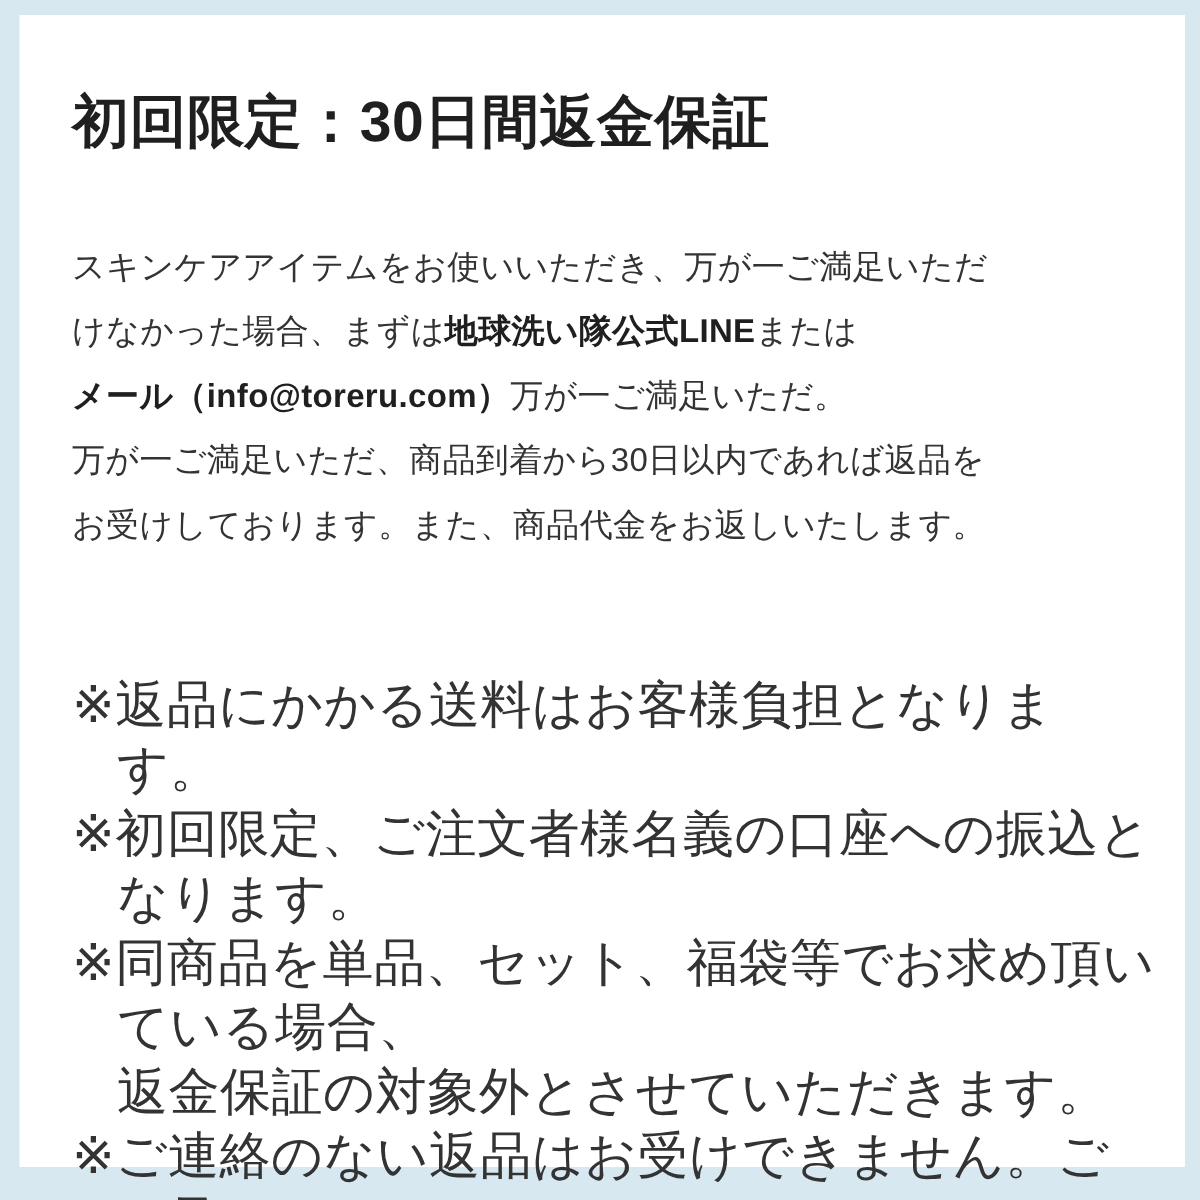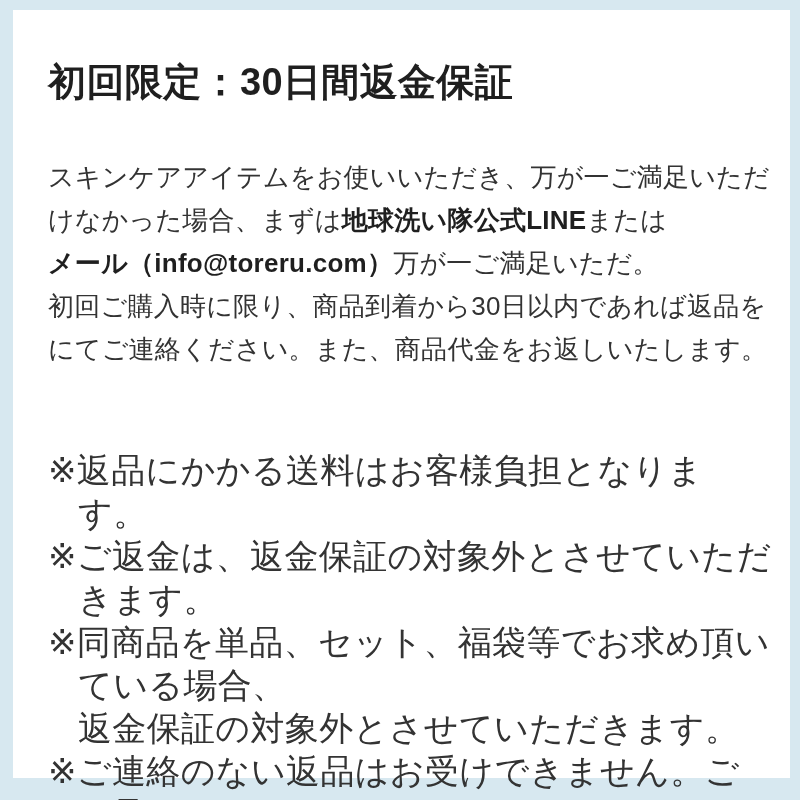--- a/index.html
+++ b/index.html
@@ -36,21 +36,21 @@
   h1.page-title {
     margin: 0;
     font-size: 38px;
     line-height: 48px;
     font-weight: 700;
     color: var(--strong-color);
     letter-spacing: 0.01em;
   }
   .paragraph {
     margin-top: 50px;
-    font-size: 26px;
+    font-size: 22px;
     line-height: 43px;
     letter-spacing: 0.01em;
   }
   .paragraph .bold {
     font-weight: 700;
     color: var(--strong-color);
     margin-top: 36px;
   }
   .notes {
     margin-top: 78px;
@@ -63,22 +63,22 @@
     text-indent: -30px;
   }
 </style>
 </head>
 <body>
 
 <div class="card">
   <div class="content">
     <h1 class="page-title">初回限定：30日間返金保証</h1>
 
-    <div class="paragraph"><span>スキンケアアイテムをお使いいただき、万が一ご満足いただ</span><br><span>けなかった場合、まずは</span><span class="bold">地球洗い隊公式LINE</span><span>または</span><br><span class="bold">メール（info@toreru.com）</span><span>万が一ご満足いただ。</span><br><span>初回ご購入時に限り、商品到着から30日以内であれば返品を</span><br><span>にてご連絡ください。また、商品代金をお返しいたします。</span></div>
+    <div class="paragraph"><span>スキンケアアイテムをお使いいただき、万が一ご満足いただ</span><br><span>けなかった場合、まずは</span><span class="bold">地球洗い隊公式LINE</span><span>または</span><br><span class="bold">メール（info@toreru.com）</span><span>万が一ご満足いただ。</span><br><span>万が一ご満足いただ、商品到着から30日以内であれば返品を</span><br><span>お受けしております。また、商品代金をお返しいたします。</span></div>
 
     <div class="notes">
         <div class="note">※返品にかかる送料はお客様負担となります。</div>
-        <div class="note">※ご返金は、返金保証の対象外とさせていただきます。</div>
+        <div class="note">※初回限定、ご注文者様名義の口座への振込となります。</div>
         <div class="note">※同商品を単品、セット、福袋等でお求め頂いている場合、<br>返金保証の対象外とさせていただきます。</div>
         <div class="note">※ご連絡のない返品はお受けできません。ご了承ください。</div>
       </div>
   </div>
 </div>
 
 </body></html>

